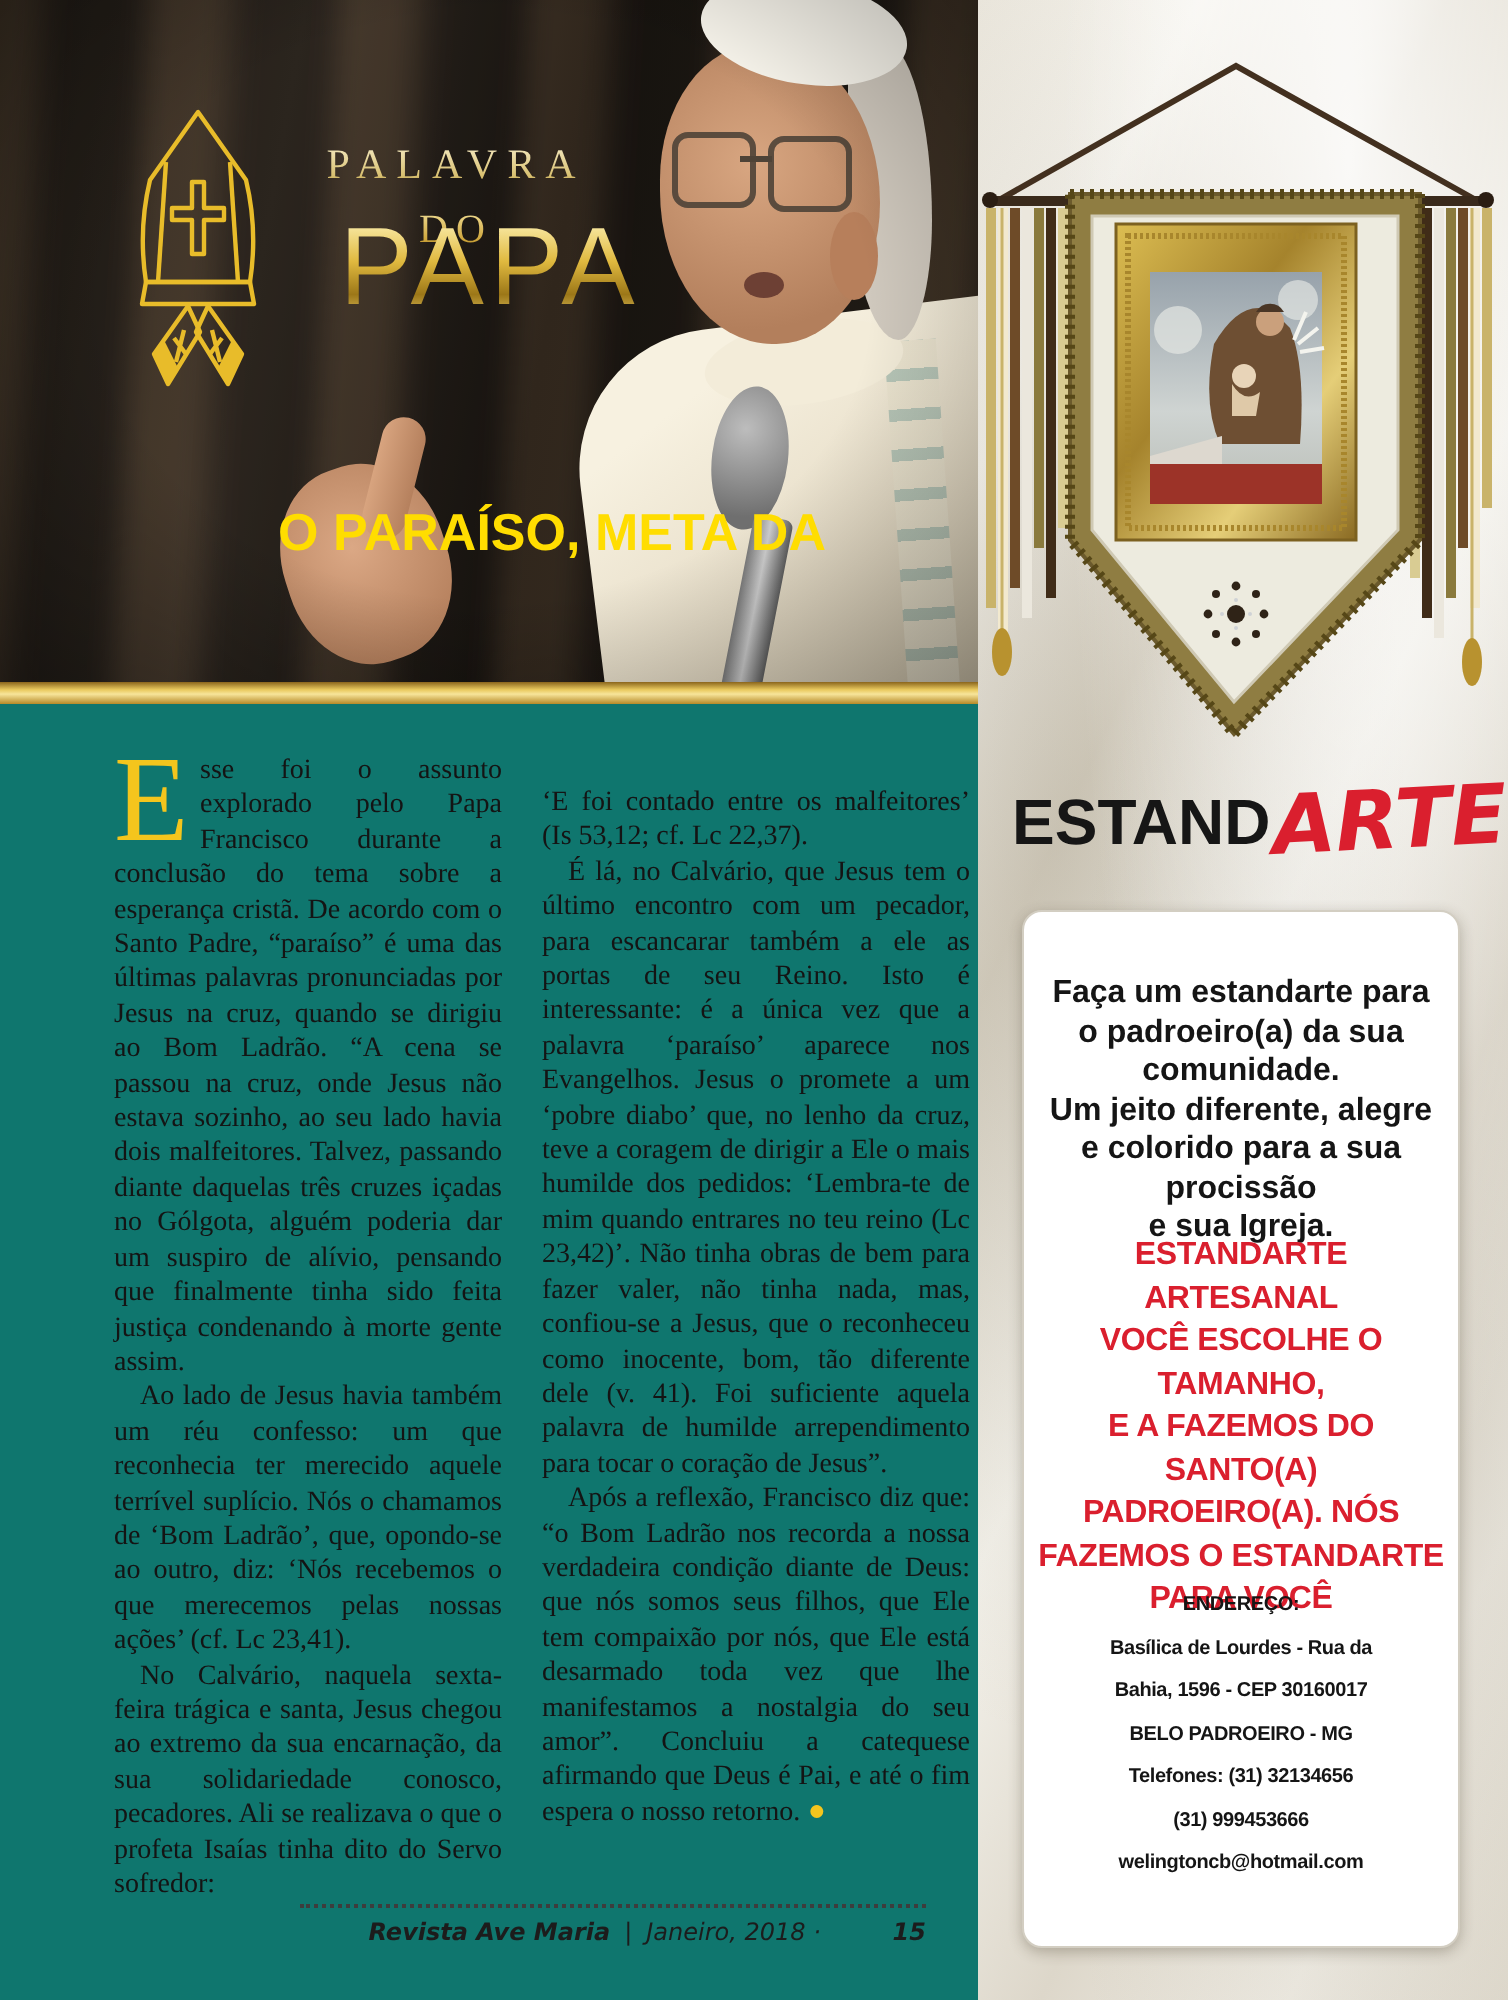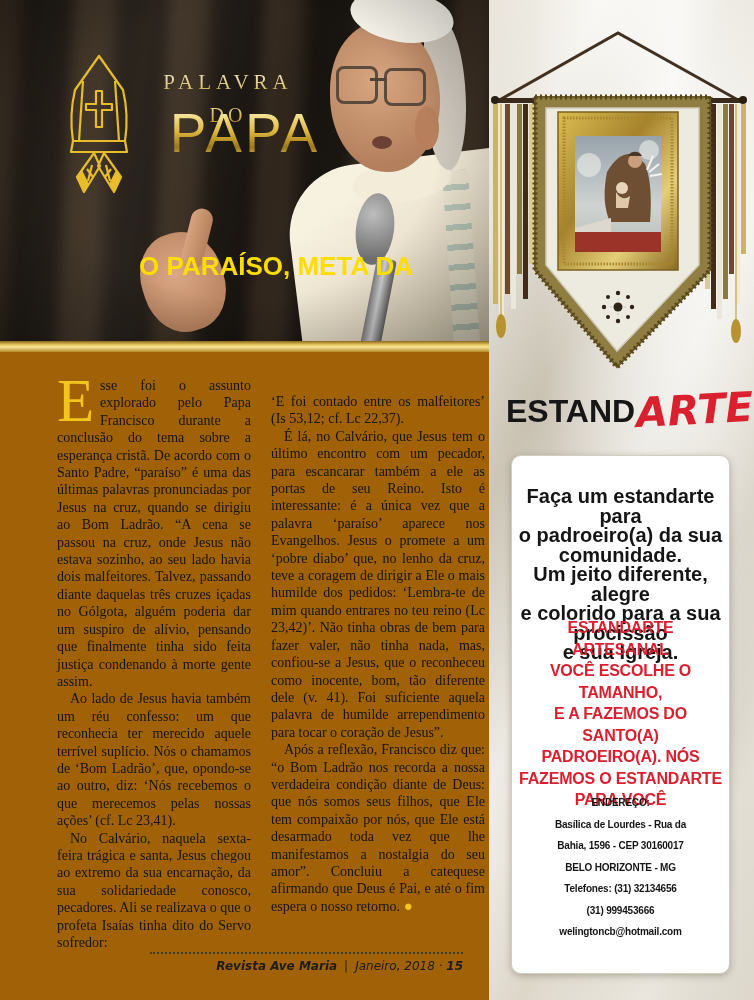--- a/index.html
+++ b/index.html
@@ -1,16 +1,16 @@
 <!DOCTYPE html>
 <html lang="pt"><head>
 <meta charset="utf-8">
 <style>
   html,body{margin:0;padding:0;background:#9a9a9a;}
-  .page{position:relative;width:754px;height:1000px;margin:0 auto;background:#a16207;
+  .page{position:relative;width:754px;height:1000px;margin:0 auto;background:#0f766e;
         overflow:hidden;font-family:"Liberation Serif",serif;}
 
   
   .header{position:absolute;left:0;top:0;width:489px;height:341px;overflow:hidden;
           background:linear-gradient(100deg,#241e18 0%,#3a3129 28%,#1c1713 55%,#2e261e 100%);}
   .header .bands{position:absolute;inset:-20px;
           background:repeating-linear-gradient(93deg,rgba(125,98,66,.22) 0 34px,rgba(10,8,6,.30) 50px 95px);
           filter:blur(7px);}
   .robe{position:absolute;left:293px;top:158px;width:240px;height:200px;
         background:linear-gradient(150deg,#f7f1e0 20%,#e4dac4 60%,#cfc3a8);
@@ -76,21 +76,21 @@
        color:#f4c51d;font-family:"Liberation Serif",serif;}
   .endmark{color:#f4c51d;font-size:15px;}
 
   
   .footer-rule{position:absolute;left:150px;top:952px;width:313px;height:0;
        border-top:2px dotted #3d3d3d;}
   .footer{position:absolute;left:110px;top:959px;width:353px;text-align:right;
        font-family:"DejaVu Sans",sans-serif;font-style:italic;font-size:12px;color:#1c1c1c;}
   .footer .brand{font-weight:bold;}
   .footer .sep{margin:0 7px;font-weight:400;}
-  .footer .page-num{font-weight:bold;}
+  .footer .page-num{font-weight:bold;margin-left:32px;}
 
   
   .ad{position:absolute;left:489px;top:0;width:265px;height:1000px;
       background:linear-gradient(115deg,#eae6dc 0%,#f6f4ee 15%,#dcd6c8 32%,#f3f1ea 50%,#ddd7ca 68%,#f1eee6 85%,#e5e0d4 100%);}
   .satin{position:absolute;inset:0;
       background:radial-gradient(ellipse at 70% 8%,rgba(255,255,255,.85),transparent 55%),
                  radial-gradient(ellipse at 15% 42%,rgba(120,110,88,.20),transparent 55%),
                  radial-gradient(ellipse at 85% 72%,rgba(128,118,98,.16),transparent 60%);}
   .banner{position:absolute;left:0;top:20px;width:265px;height:350px;}
 
@@ -98,21 +98,21 @@
   .brand-black{font-family:"Liberation Sans",sans-serif;font-weight:700;font-size:32px;
       letter-spacing:0;color:#161616;vertical-align:baseline;}
   .brand-red{font-family:"DejaVu Sans",sans-serif;font-style:italic;font-weight:bold;font-size:41px;
       color:#da1f2e;display:inline-block;transform:rotate(-3deg);margin-left:1px;
       position:relative;top:2px;}
 
   .ad-box{position:absolute;left:22px;top:455px;width:217px;height:517px;background:#ffffff;
       border:1px solid #d3cec2;border-radius:10px;box-shadow:0 2px 7px rgba(60,50,30,.30);}
   .ad-intro,.ad-highlight,.ad-address{position:absolute;left:6px;right:6px;text-align:center;
       font-family:"Liberation Sans",sans-serif;font-weight:700;}
-  .ad-intro{top:31px;font-size:20px;line-height:19.5px;color:#151515;}
+  .ad-intro{top:31px;font-size:16px;line-height:19.5px;color:#151515;}
   .ad-highlight{top:161px;font-size:16px;line-height:21.5px;color:#da1f2e;letter-spacing:-0.2px;}
   .ad-address{top:336px;font-size:10px;line-height:21.5px;color:#151515;letter-spacing:-0.2px;}
 </style>
 </head>
 <body>
 
 <div class="page">
 
   <div class="header">
     <div class="bands"></div>
@@ -284,21 +284,21 @@
           <div>VOCÊ ESCOLHE O TAMANHO,</div>
           <div>E A FAZEMOS DO SANTO(A)</div>
           <div>PADROEIRO(A). NÓS</div>
           <div>FAZEMOS O ESTANDARTE</div>
           <div>PARA VOCÊ</div>
         </div>
       <div class="ad-address">
           <div>ENDEREÇO:</div>
           <div>Basílica de Lourdes - Rua da</div>
           <div>Bahia, 1596 - CEP 30160017</div>
-          <div>BELO HORIZONTE - MG</div>
+          <div>BELO PADROEIRO - MG</div>
           <div>Telefones: (31) 32134656</div>
           <div>(31) 999453666</div>
           <div>welingtoncb@hotmail.com</div>
         </div>
     </div>
   </div>
 
 </div>
 
 </body></html>

